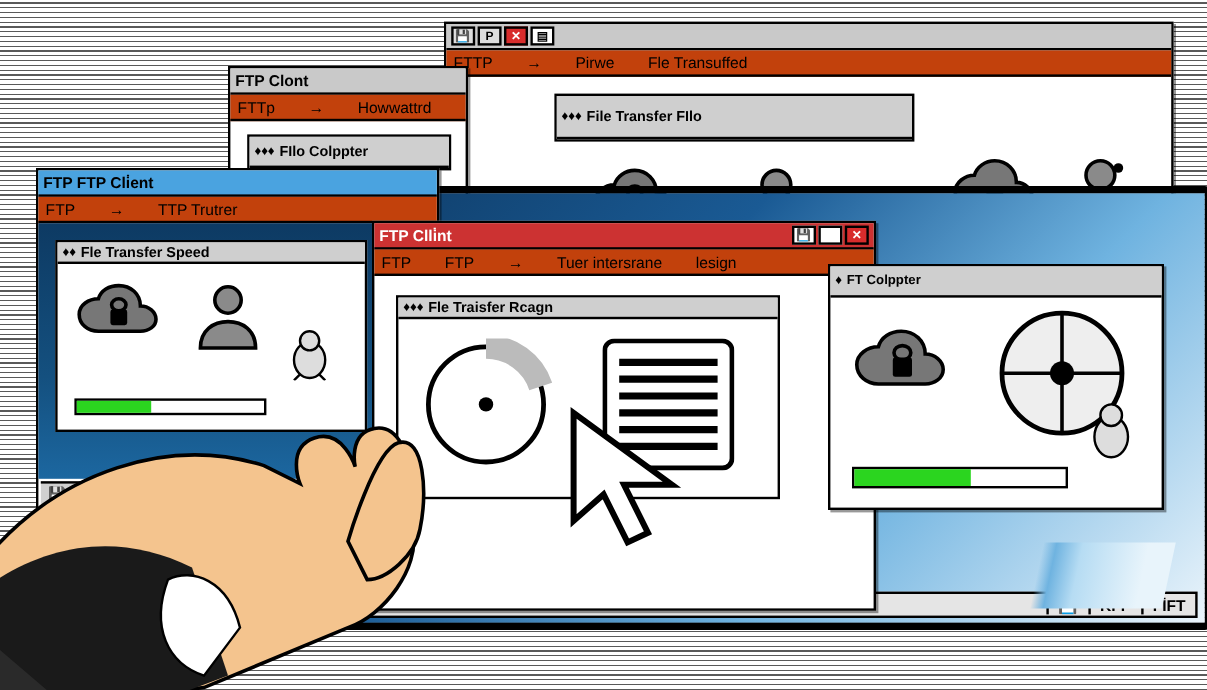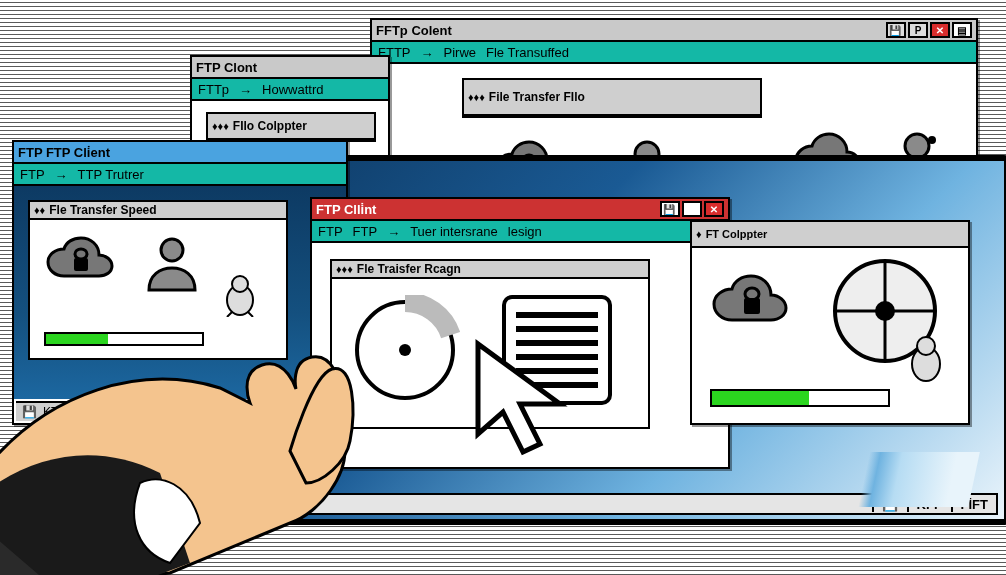--- a/index.html
+++ b/index.html
@@ -13,54 +13,53 @@
 .monitor-bezel{position:absolute;left:250px;top:155px;width:760px;height:370px;border:6px solid #000;border-radius:6px;z-index:3;background:linear-gradient(135deg,#0e3b66 0%,#1a5a94 35%,#6fb3e0 65%,#eaf4fb 100%);overflow:hidden}
 .monitor-bezel::after{content:"";position:absolute;right:30px;bottom:12px;width:110px;height:55px;background:linear-gradient(90deg,transparent 0,#6fb3e0 10%,#b6dcf3 30%,#e8f4fb 80%);transform:skewX(-12deg)}
 
 
 .win{position:absolute;border:2px solid #000;background:#fff;box-shadow:2px 2px 0 rgba(0,0,0,.4)}
 .titlebar{height:22px;background:#c9c9c9;border-bottom:2px solid #000;display:flex;align-items:center;padding:0 4px;font-size:13px;font-weight:bold}
 .titlebar .title{flex:1}
 .winbtns{display:flex;gap:2px}
 .wbtn{width:20px;height:16px;border:2px solid #000;display:flex;align-items:center;justify-content:center;font-size:10px;font-weight:bold;background:#ddd}
 .wbtn.close{background:#d82c2c;color:#fff}
-.menubar{height:22px;border-bottom:2px solid #000;display:flex;align-items:center;gap:10px;padding:0 6px;font-size:13px;background:#14b8a6}
+.menubar{height:22px;border-bottom:2px solid #000;display:flex;align-items:center;gap:28px;padding:0 6px;font-size:13px;background:#c2410c}
 .menubar .sep{color:#000}
 .panel{position:absolute;border:2px solid #000;background:#fff}
 .panel-head{height:18px;border-bottom:2px solid #000;background:#cfcfcf;display:flex;align-items:center;gap:4px;padding:0 4px;font-size:12px;font-weight:bold}
 .panel-head .diamond{font-size:11px}
 .progress{position:absolute;height:14px;border:2px solid #000;background:#fff}
 .progress>span{display:block;height:100%;background:#2bd51f}
 
 
 .cloud{fill:#777;stroke:#000;stroke-width:3}
 .user{fill:#8a8a8a;stroke:#000;stroke-width:3}
 
 
 .win-tr{left:370px;top:18px;width:608px;height:250px;z-index:2}
 .win-tl{left:190px;top:55px;width:200px;height:125px;z-index:2}
-.win-left{left:12px;top:140px;width:336px;height:285px;z-index:4}
-.win-center{left:310px;top:197px;width:420px;height:272px;z-index:5}
+.win-left{left:30px;top:140px;width:336px;height:285px;z-index:4}
+.win-center{left:310px;top:184px;width:420px;height:325px;z-index:5}
 .win-right{left:690px;top:220px;width:280px;height:205px;z-index:5}
 
 .status{position:absolute;left:6px;right:6px;bottom:4px;height:22px;border:2px solid #000;background:#e5e5e5;display:flex;align-items:center;justify-content:flex-end;gap:8px;padding:0 8px;font-size:13px;font-weight:bold}
 .status span{border-left:2px solid #000;padding-left:8px}
 
 .hand{position:absolute;left:-10px;bottom:-18px;z-index:9;width:420px;height:260px;pointer-events:none}
 
 .cursor{position:absolute;z-index:8;left:468px;top:334px}
 </style>
 </head>
 <body>
 
 <div class="bg-lines"></div>
 
 <div class="win win-tr">
   <div class="titlebar">
-    <span class="title">FFTp Colent</span>
     <div class="winbtns">
       <div class="wbtn">💾</div>
       <div class="wbtn">P</div>
       <div class="wbtn close">✕</div>
       <div class="wbtn" style="background:#fff">▤</div>
     </div>
   </div>
   <div class="menubar">
     <span>FTTP</span>
     <span class="sep">→</span>

